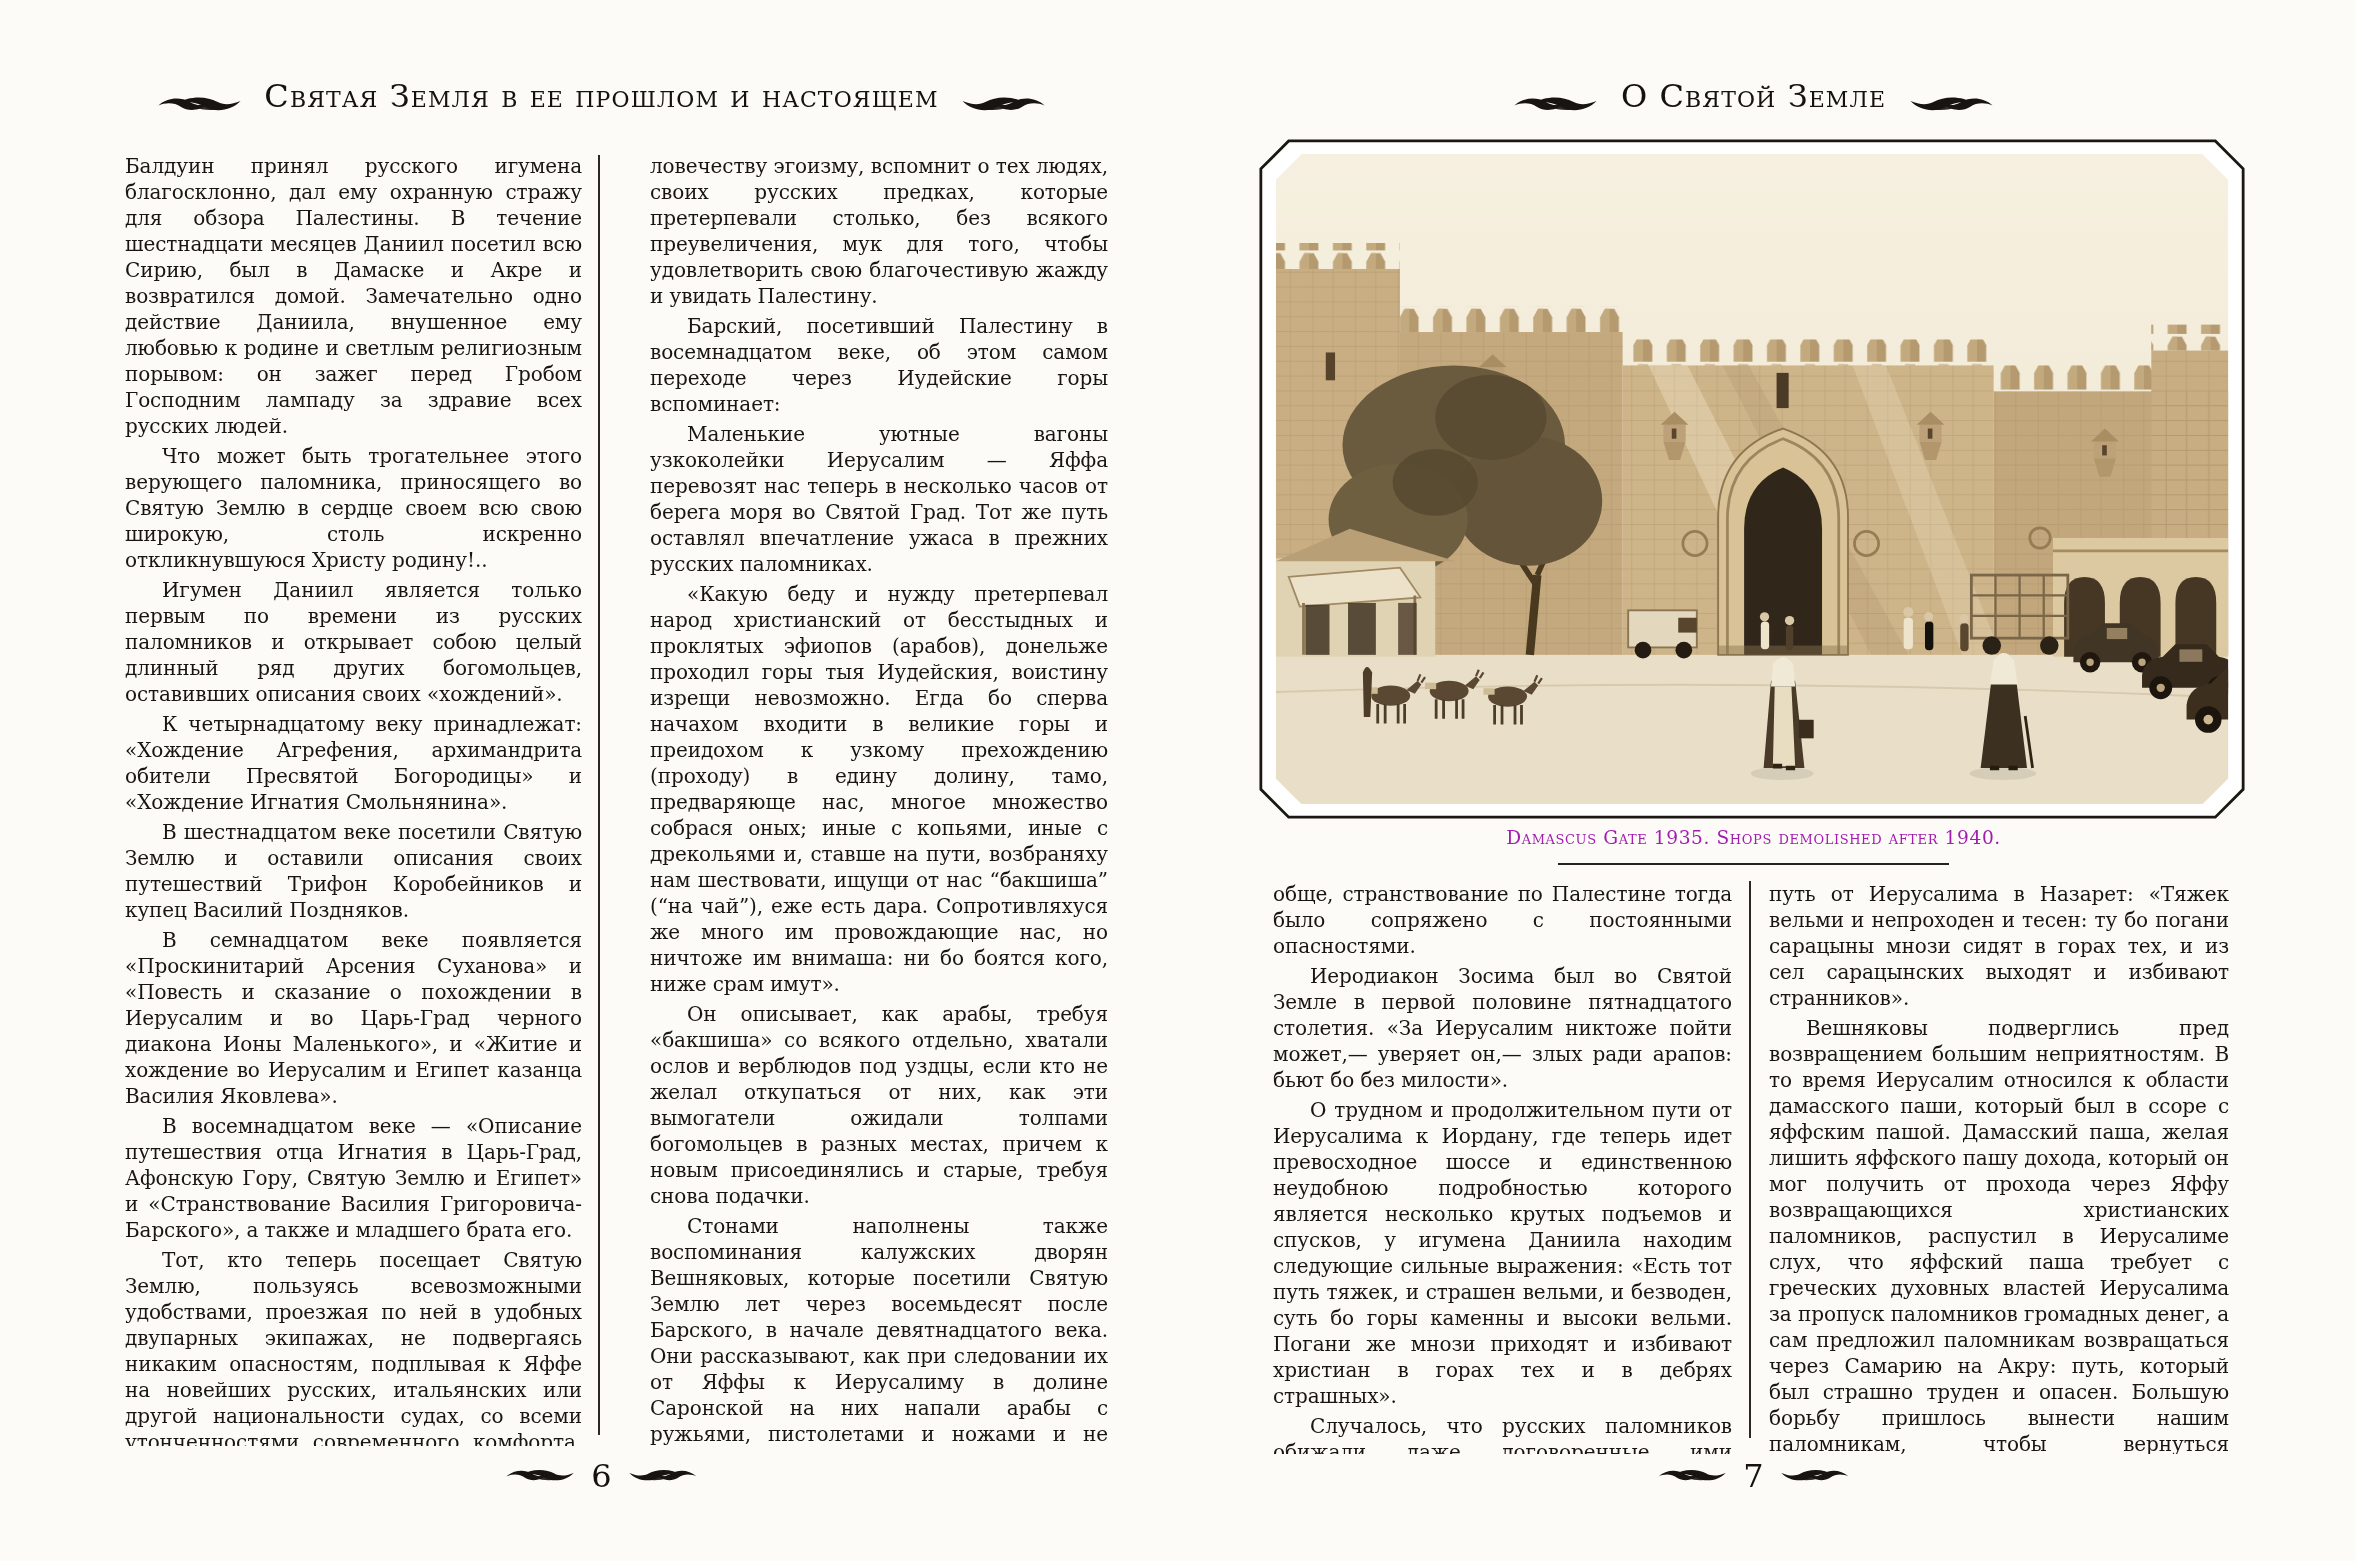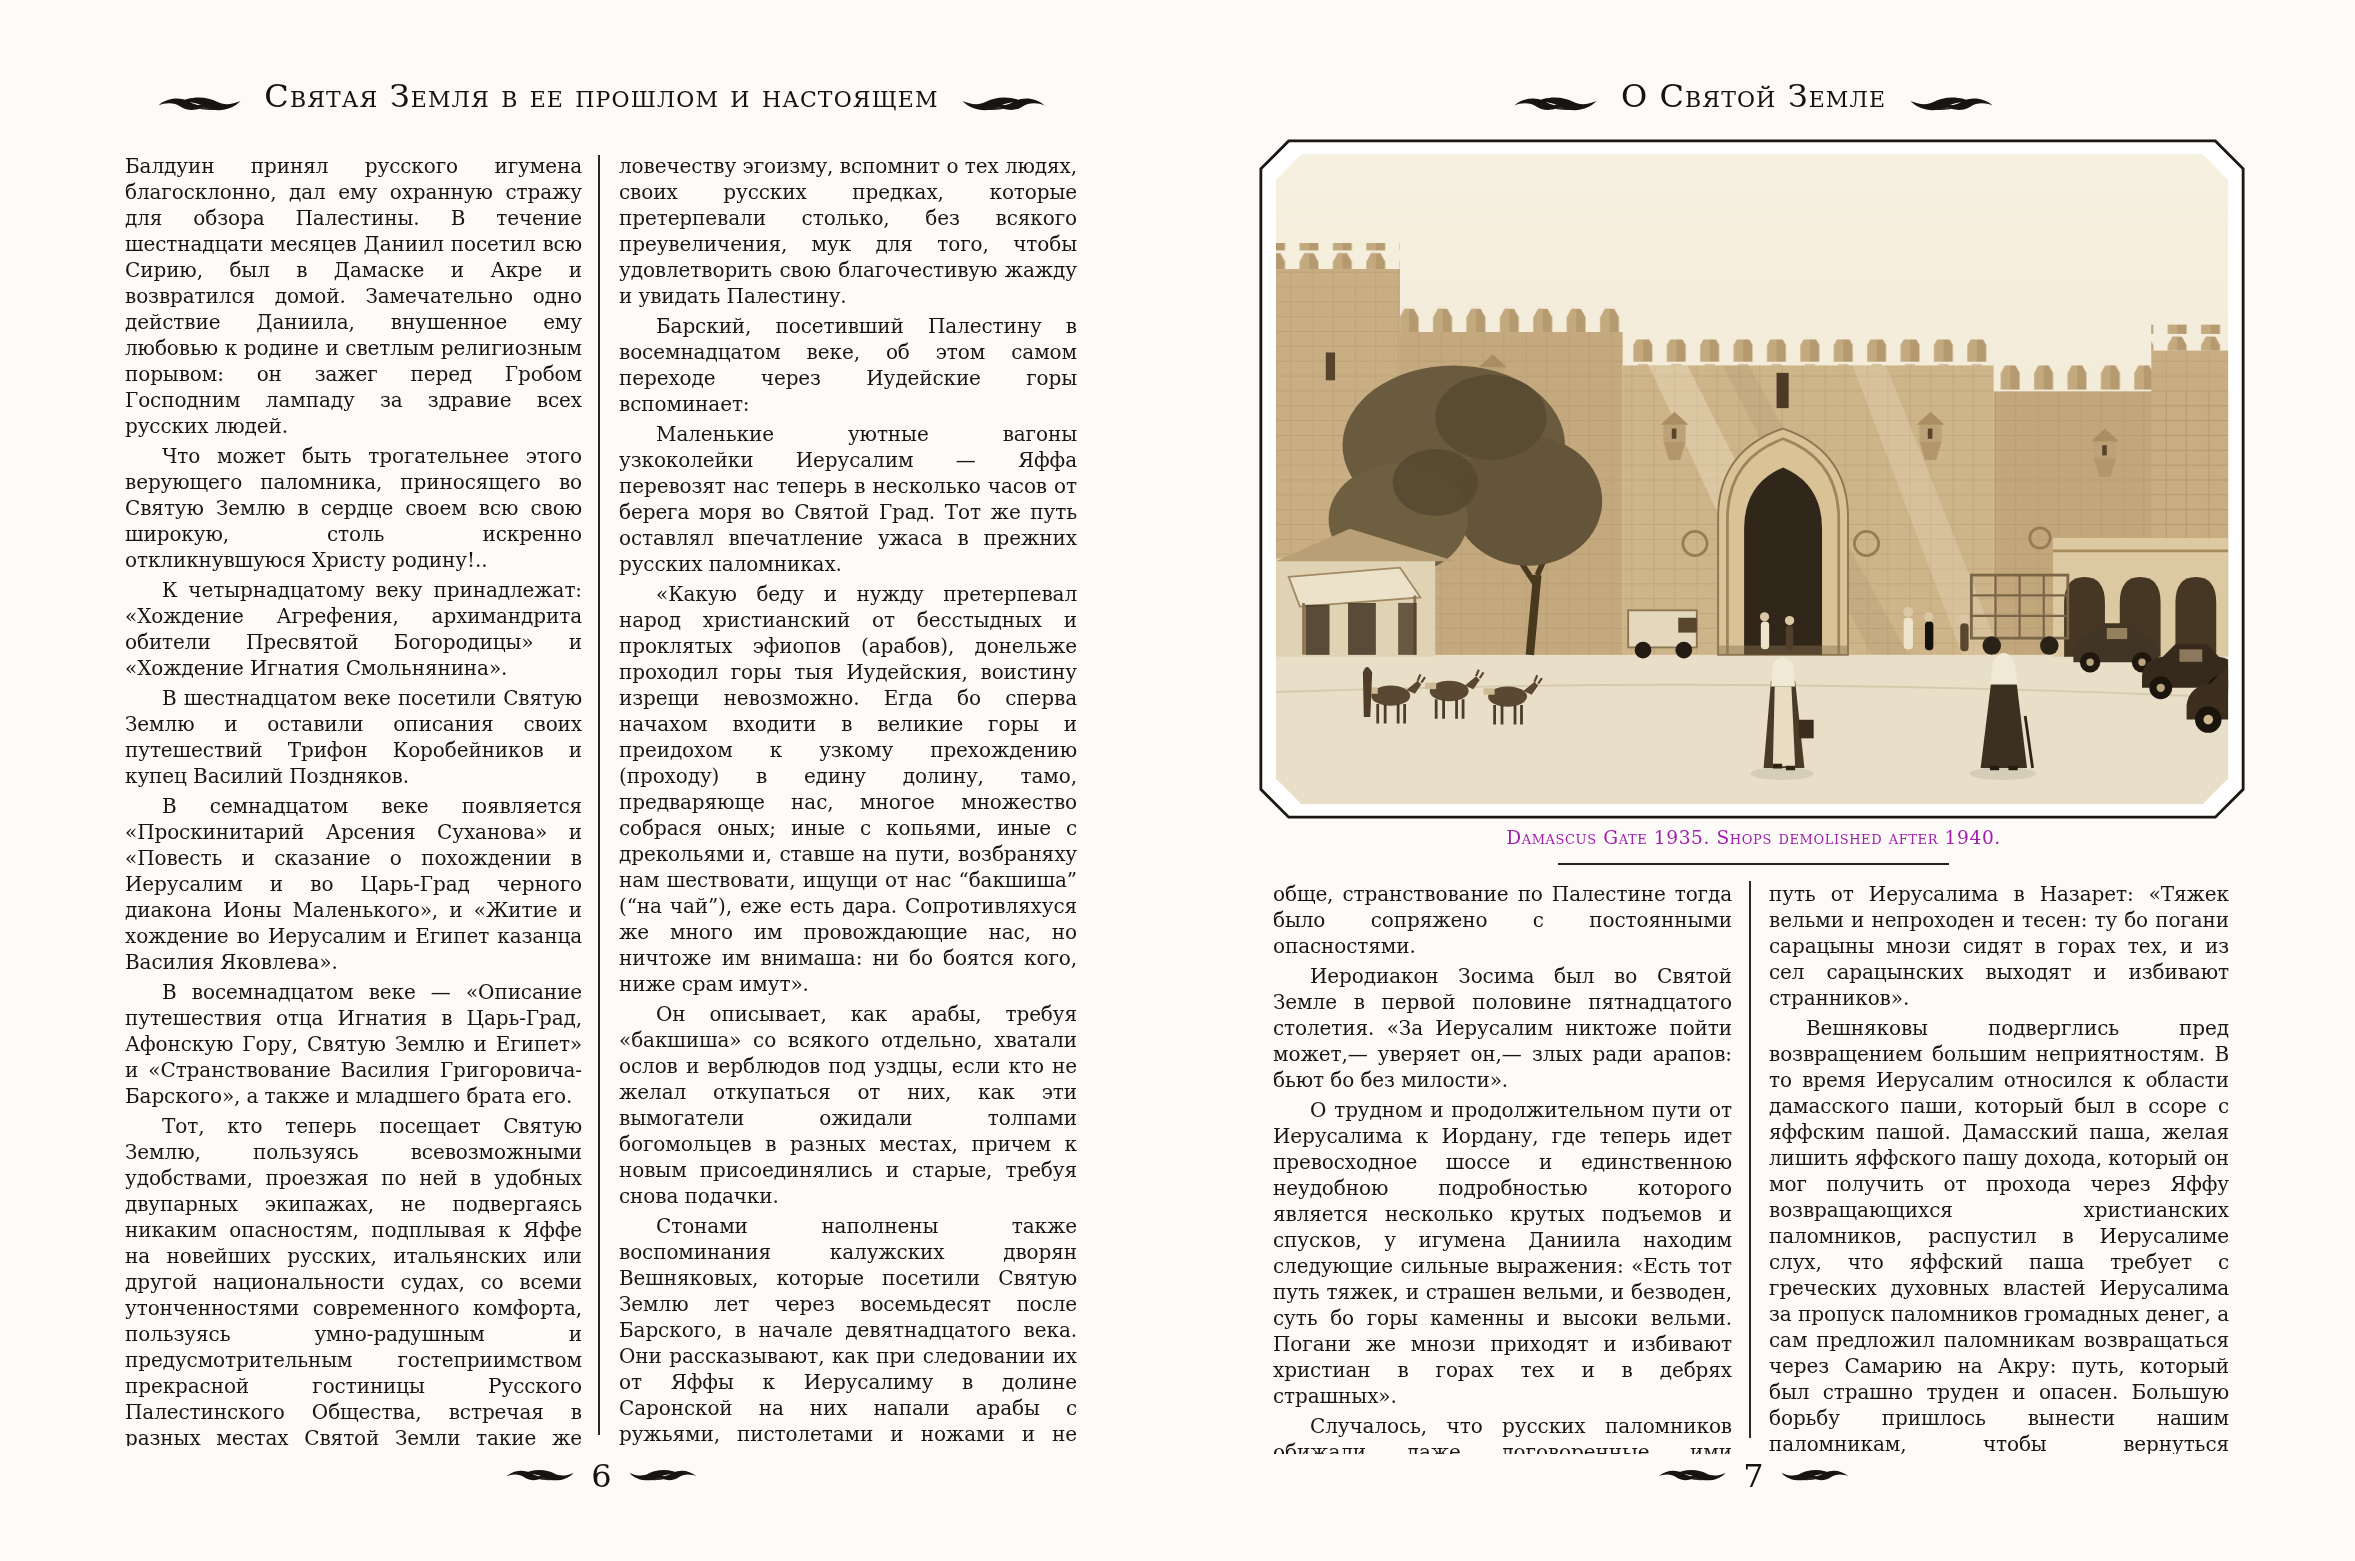--- a/index.html
+++ b/index.html
@@ -58,30 +58,31 @@
       </svg>
     <span>Святая Земля в ее прошлом и настоящем</span>
     <svg class="fl mir" viewBox="0 0 96 24" width="89" height="22">
         <use href="#flourish"></use>
       </svg>
   </div>
 
   <div class="text-column" style="left:121px;top:149px;width:465px">
     <p class="cont">Балдуин принял русского игумена благосклонно, дал ему охранную стражу для обзора Палестины. В течение шестнадцати месяцев Даниил посетил всю Сирию, был в Дамаске и Акре и возвратился домой. Замечательно одно действие Даниила, внушенное ему любовью к родине и светлым религиозным порывом: он зажег перед Гробом Господним лампаду за здравие всех русских людей.</p>
     <p>Что может быть трогательнее этого верующего паломника, приносящего во Святую Землю в сердце своем всю свою широкую, столь искренно откликнувшуюся Христу родину!..</p>
+    <p>Игумен Даниил является только первым по времени из русских паломников и открывает собою целый длинный ряд других богомольцев, оставивших описания своих «хождений».</p>
     <p>К четырнадцатому веку принадлежат: «Хождение Агрефения, архимандрита обители Пресвятой Богородицы» и «Хождение Игнатия Смольнянина».</p>
     <p>В шестнадцатом веке посетили Святую Землю и оставили описания своих путешествий Трифон Коробейников и купец Василий Поздняков.</p>
     <p>В семнадцатом веке появляется «Проскинитарий Арсения Суханова» и «Повесть и сказание о похождении в Иерусалим и во Царь-Град черного диакона Ионы Маленького», и «Житие и хождение во Иерусалим и Египет казанца Василия Яковлева».</p>
     <p>В восемнадцатом веке — «Описание путешествия отца Игнатия в Царь-Град, Афонскую Гору, Святую Землю и Египет» и «Странствование Василия Григоровича-Барского», а также и младшего брата его.</p>
     <p>Тот, кто теперь посещает Святую Землю, пользуясь всевозможными удобствами, проезжая по ней в удобных двупарных экипажах, не подвергаясь никаким опасностям, подплывая к Яффе на новейших русских, итальянских или другой национальности судах, со всеми утонченностями современного комфорта, пользуясь умно-радушным и предусмотрительным гостеприимством прекрасной гостиницы Русского Палестинского Общества, встречая в разных местах Святой Земли такие же прекрасные подворья Русской православной палестинской миссии,— такой человек редко, по свойственному че-</p>
   </div>
 
   <div class="vrule" style="left:598px;top:155px;height:1280px"></div>
 
-  <div class="text-column" style="left:615px;top:149px;width:466px">
+  <div class="text-column" style="left:646px;top:149px;width:466px">
     <p class="cont">ловечеству эгоизму, вспомнит о тех людях, своих русских предках, которые претерпевали столько, без всякого преувеличения, мук для того, чтобы удовлетворить свою благочестивую жажду и увидать Палестину.</p>
     <p>Барский, посетивший Палестину в восемнадцатом веке, об этом самом переходе через Иудейские горы вспоминает:</p>
     <p>Маленькие уютные вагоны узкоколейки Иерусалим — Яффа перевозят нас теперь в несколько часов от берега моря во Святой Град. Тот же путь оставлял впечатление ужаса в прежних русских паломниках.</p>
     <p>«Какую беду и нужду претерпевал народ христианский от бесстыдных и проклятых эфиопов (арабов), донельже проходил горы тыя Иудейския, воистину изрещи невозможно. Егда бо сперва начахом входити в великие горы и преидохом к узкому прехождению (проходу) в едину долину, тамо, предваряюще нас, многое множество собрася оных; иные с копьями, иные с дрекольями и, ставше на пути, возбраняху нам шествовати, ищущи от нас “бакшиша” (“на чай”), еже есть дара. Сопротивляхуся же много им провождающие нас, но ничтоже им внимаша: ни бо боятся кого, ниже срам имут».</p>
     <p>Он описывает, как арабы, требуя «бакшиша» со всякого отдельно, хватали ослов и верблюдов под уздцы, если кто не желал откупаться от них, как эти вымогатели ожидали толпами богомольцев в разных местах, причем к новым присоединялись и старые, требуя снова подачки.</p>
     <p>Стонами наполнены также воспоминания калужских дворян Вешняковых, которые посетили Святую Землю лет через восемьдесят после Барского, в начале девятнадцатого века. Они рассказывают, как при следовании их от Яффы к Иерусалиму в долине Саронской на них напали арабы с ружьями, пистолетами и ножами и не осмелились расправиться с ними только потому, что наших паломников окружали сторожевые конные арабы. В другом месте на них напали более решительные арабы, и проводникам пришлось выдержать с этими нападавшими настоящее сражение, причем усердно бросали друг в друга каменья. Разбойники в конце концов разбежались, но проводники и возчики получили сильные поранения. В самом Иерусалиме паломников постоянно окружали арабские мальчишки, имевшие в руках большие кинжалы, которыми они заграждали паломникам путь, пока те не откупались. Во-</p>
   </div>
 
   <div class="page-number" style="left:121px;width:961px">
     <svg class="fl fl-small" viewBox="0 0 78 20" width="72" height="18.6">

